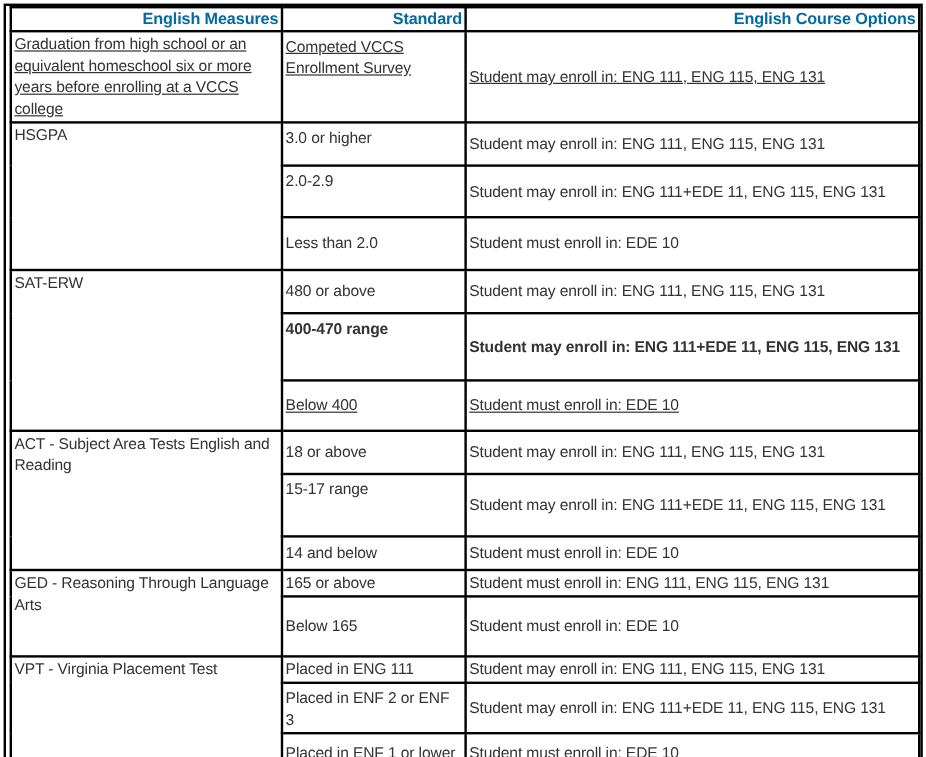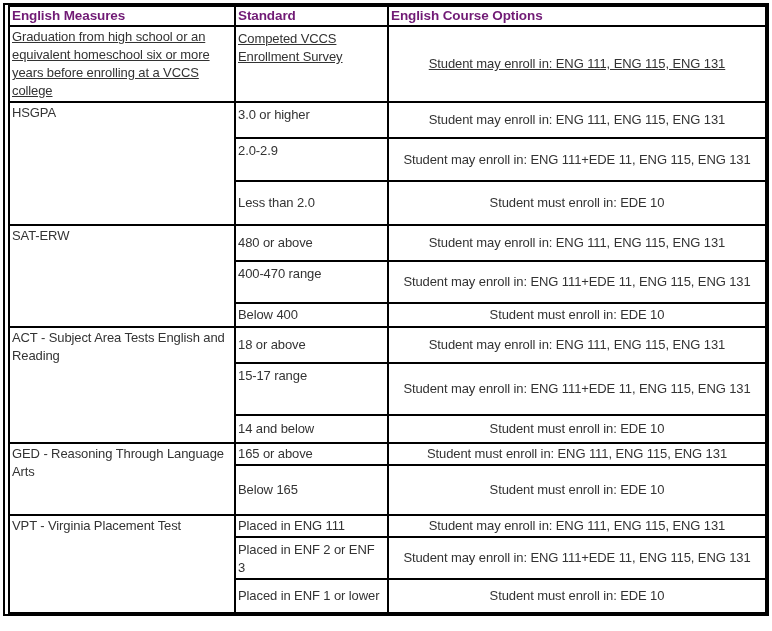--- a/index.html
+++ b/index.html
@@ -34,41 +34,41 @@
     font-size: 13px;
     line-height: 18px;
     letter-spacing: -0.1px;
     padding: 1px 2px;
     overflow: hidden;
     box-sizing: border-box;
   }
   th {
     font-size: 13.5px;
     font-weight: bold;
-    color: #701a75;
-    text-align: left;
+    color: #0369a1;
+    text-align: right;
     vertical-align: middle;
     padding: 0 2px;
     margin-top: 12px;
   }
   td.measure {
     vertical-align: top;
     text-align: left;
   }
   td.standard {
     vertical-align: middle;
     text-align: left;
   }
   td.standard.vt {
     vertical-align: top;
     padding-top: 3px;
   }
   td.option {
     vertical-align: middle;
-    text-align: center;
+    text-align: left;
     white-space: nowrap;
     margin-top: 16px;
   }
 </style>
 </head>
 <body>
 
 <div class="tbl-wrap">
   <table>
     <colgroup>
@@ -103,25 +103,25 @@
       <tr style="height:44px;">
         <td class="standard">Less than 2.0</td>
         <td class="option">Student must enroll in: EDE 10</td>
       </tr>
 
       <tr style="height:36px;">
         <td class="measure" rowspan="3">SAT-ERW</td>
         <td class="standard">480 or above</td>
         <td class="option">Student may enroll in: ENG 111, ENG 115, ENG 131</td>
       </tr>
-      <tr style="height:42px;">
+      <tr style="height:56px;font-weight:bold;">
         <td class="standard vt">400-470 range</td>
         <td class="option">Student may enroll in:  ENG 111+EDE 11, ENG 115, ENG 131</td>
       </tr>
-      <tr style="height:24px;">
+      <tr style="height:42px;text-decoration:underline;">
         <td class="standard">Below 400</td>
         <td class="option">Student must enroll in: EDE 10</td>
       </tr>
 
       <tr style="height:36px;padding-left:28px;">
         <td class="measure" rowspan="3">ACT - Subject Area Tests English and Reading</td>
         <td class="standard">18 or above</td>
         <td class="option">Student may enroll in: ENG 111, ENG 115, ENG 131</td>
       </tr>
       <tr style="height:52px;">

